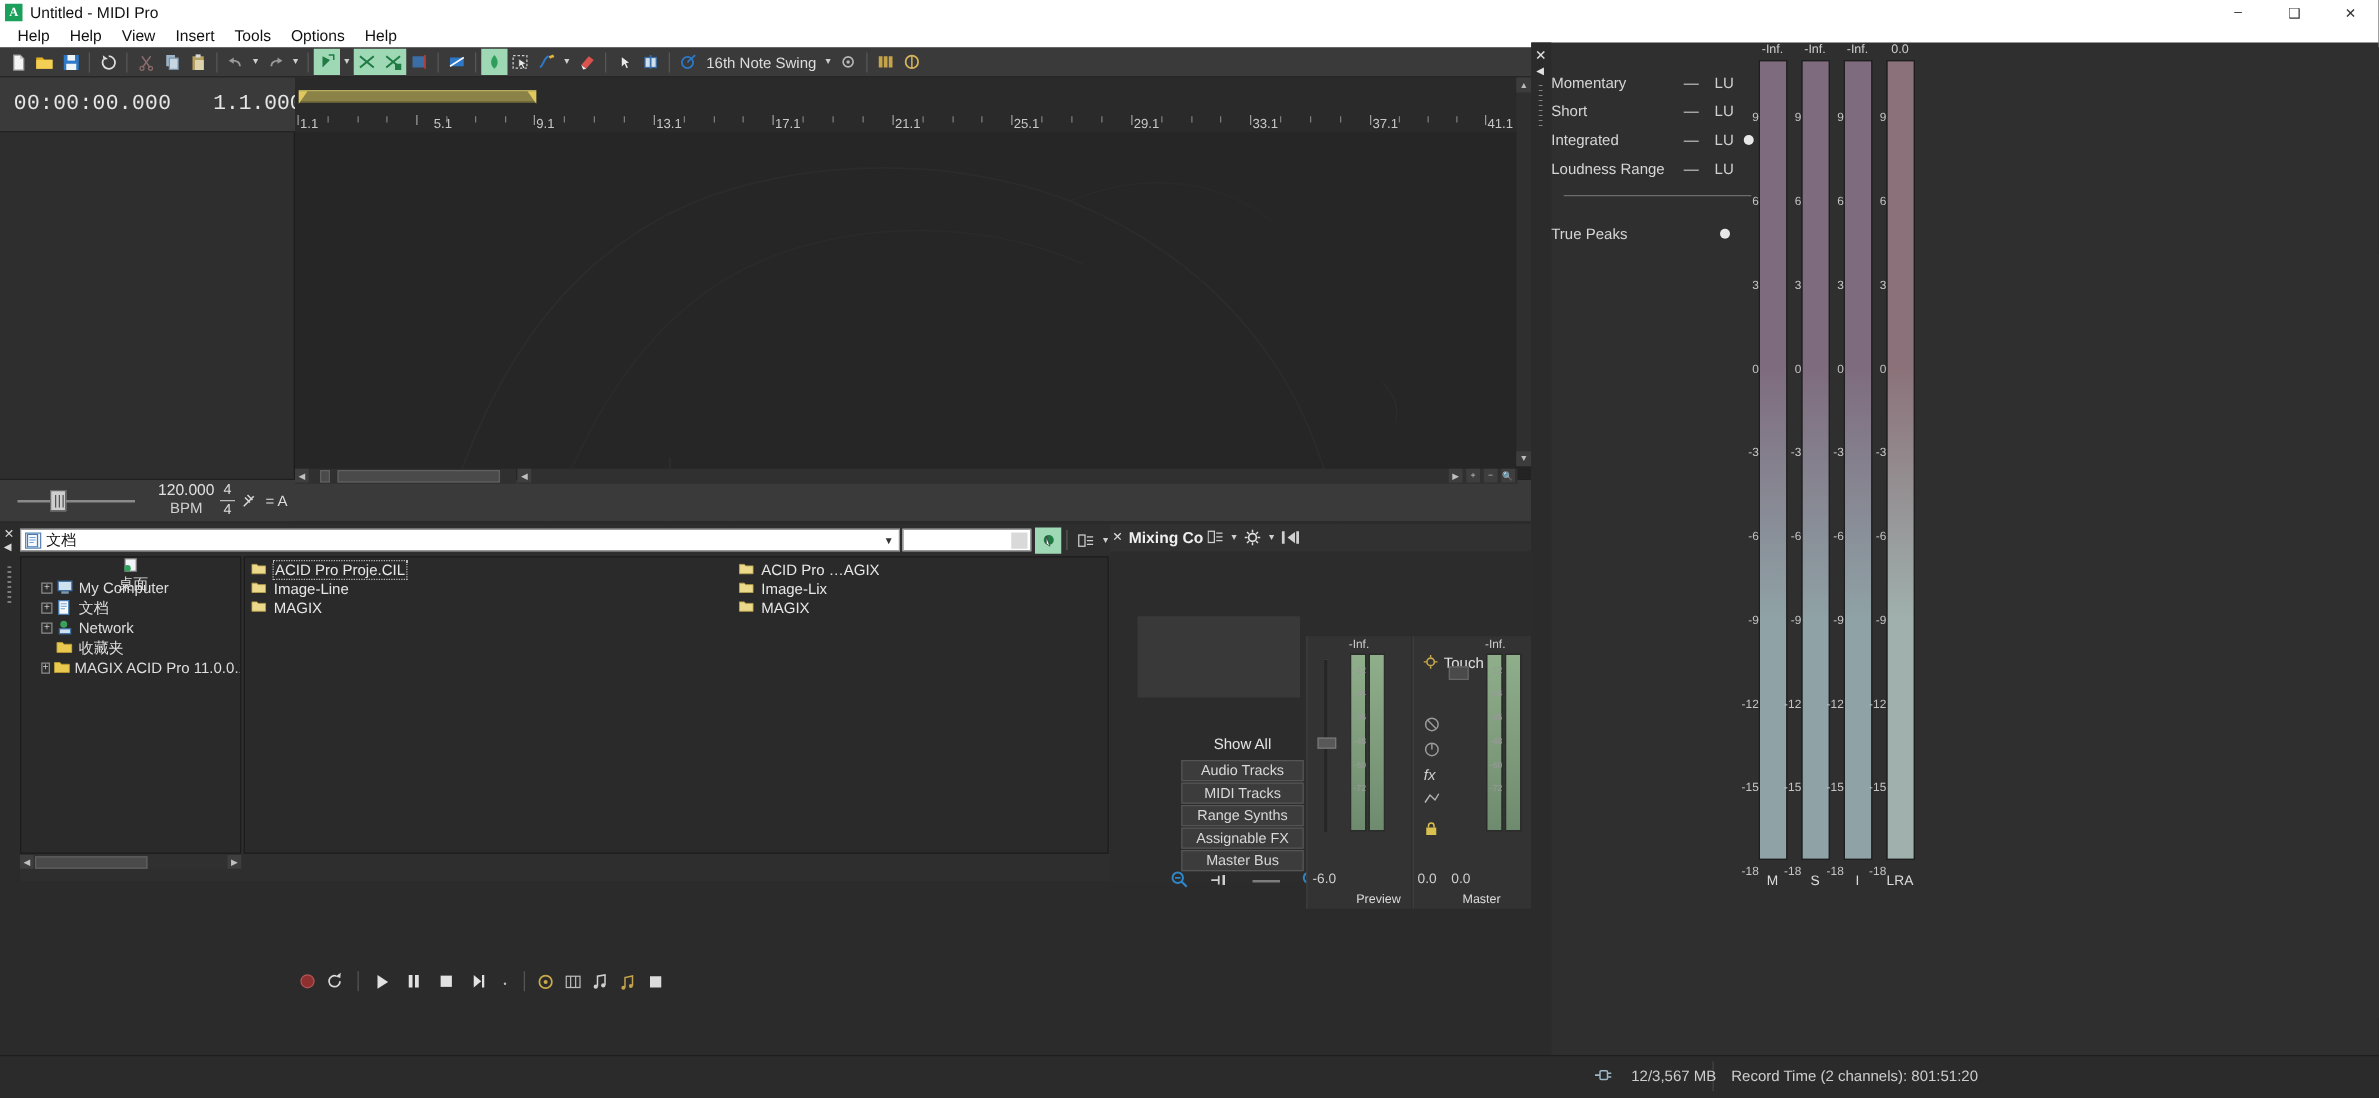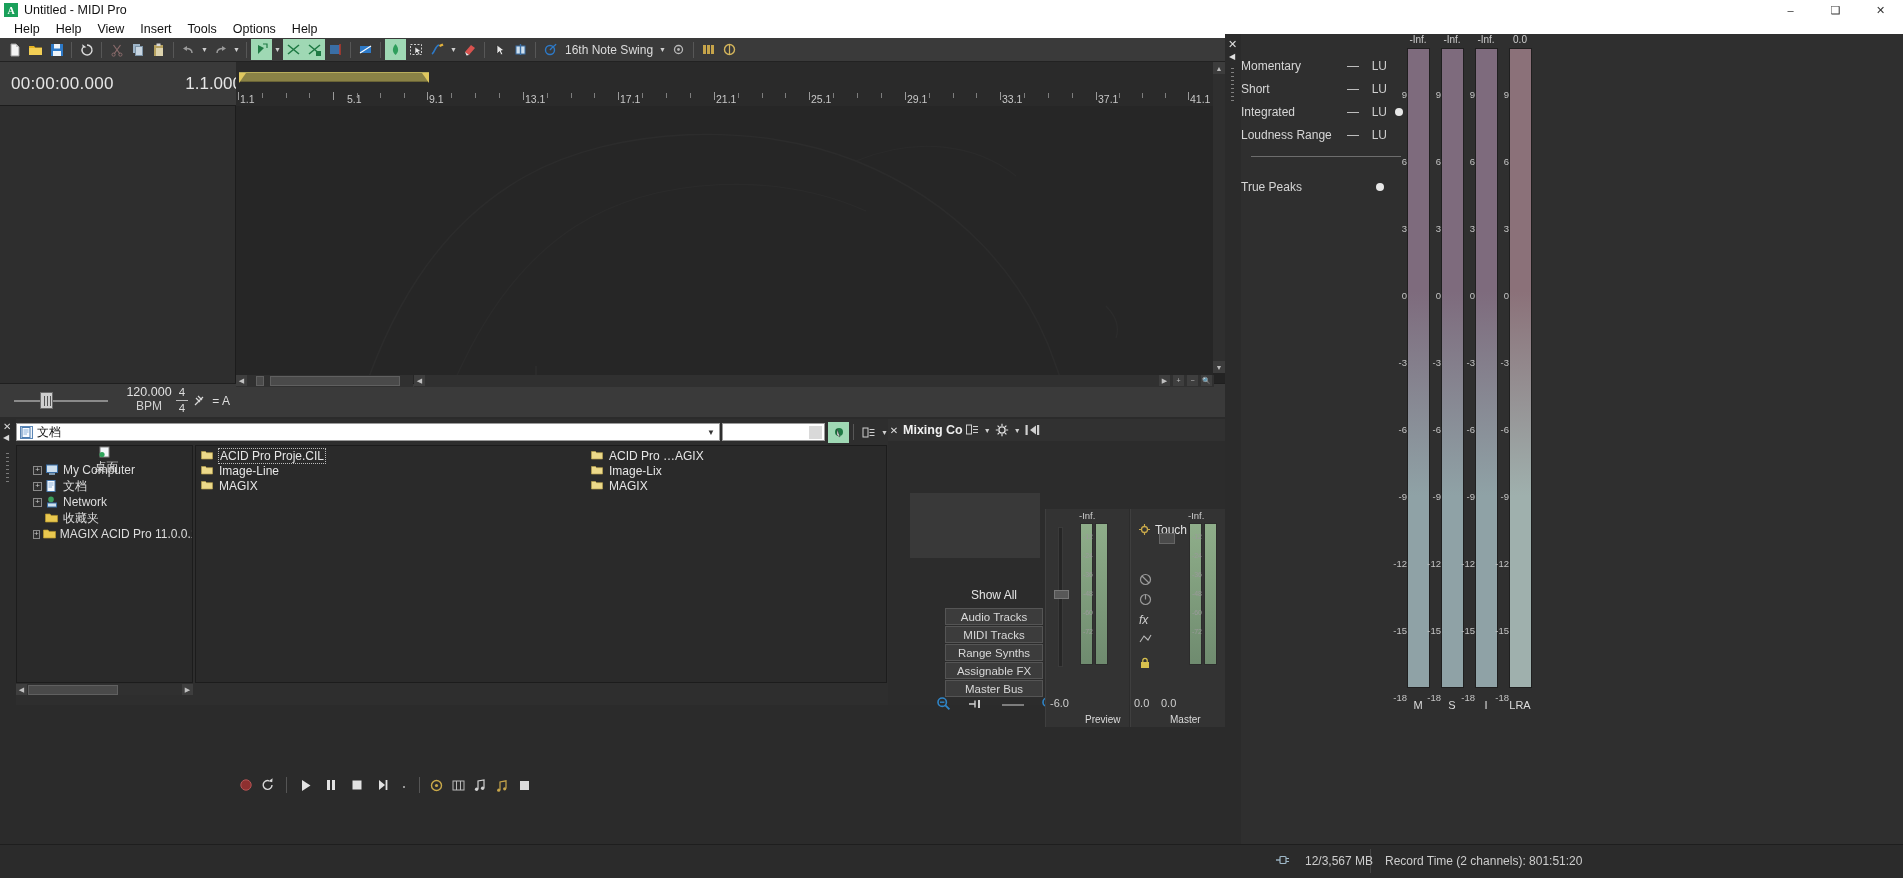--- a/index.html
+++ b/index.html
@@ -50,21 +50,21 @@
   .tbgreen { background:#9fd8b4; }
   .tbarrow { width:11px; height:21px; display:flex; align-items:center; justify-content:center; font-size:7px; color:#cfcfcf; }
   #groove-label { font-size:12px; color:#dcdcdc; margin-left:4px; }
   #toolbar .right-pad { margin-left:4px; }
 
   
   #timeline-wrap { left:0; top:62px; width:1225px; height:355px; background:#232323; }
   #time-display {
     left:0; top:0; width:256px; height:44px;
     background:#3a3a3a; display:flex; align-items:center;
-    border-bottom:1px solid #1c1c1c; border-right:1px solid #1c1c1c;
+    border-bottom:1px solid #1c1c1c; border-right:1px solid #1c1c1c;font-family:Liberation Mono, monospace;
   }
   #time-code { font-size:17px; color:#e6e6e6; margin-left:11px; letter-spacing:0.3px; }
   #beat-code { font-size:17px; color:#e6e6e6; margin-left:auto; margin-right:13px; }
   #track-head-blank {
     left:0; top:44px; width:236px; height:311px;
     background:#2e2e2e; border-right:1px solid #1c1c1c;
   }
   #ruler-area { left:236px; top:0; width:977px; height:44px; background:#2a2a2a; }
   #loopbar { left:0; top:10px; width:977px; height:10px; }
   #loop-region {

